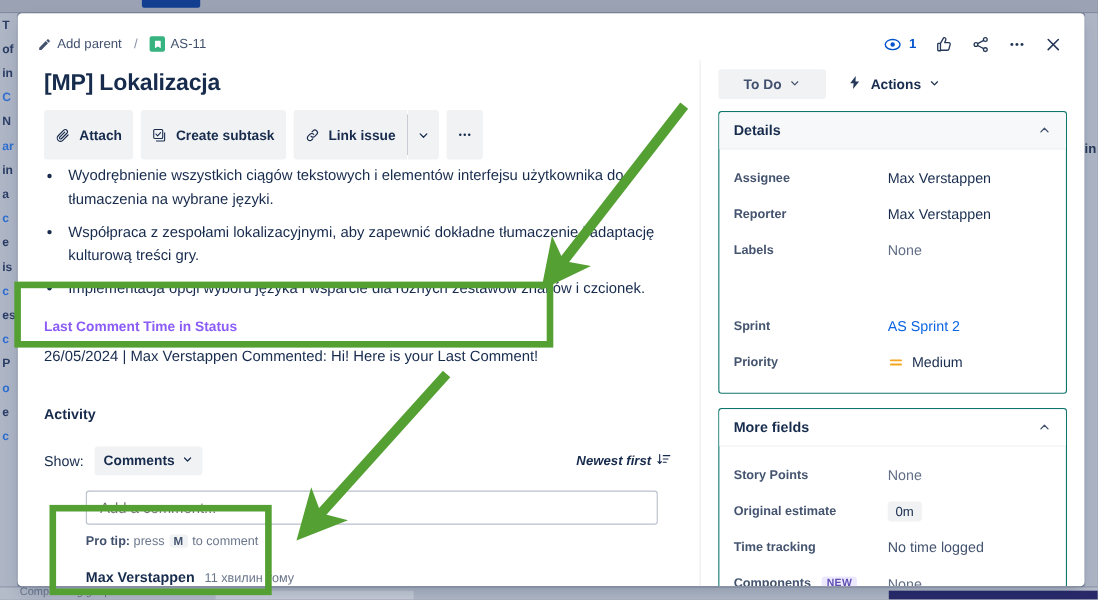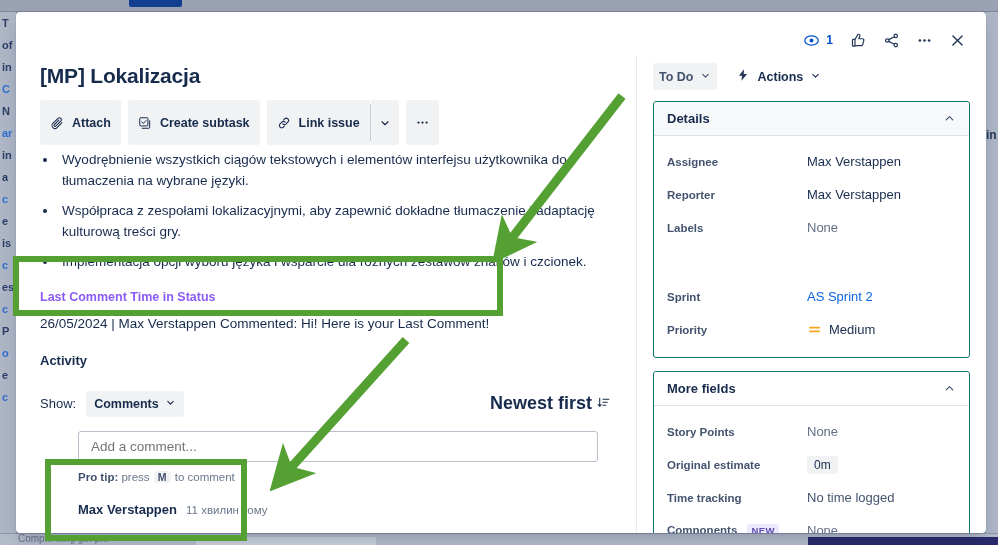--- a/index.html
+++ b/index.html
@@ -142,23 +142,24 @@
   .show-label { font-size: 13px; color: #172b4d; }
   .pill-select {
     display: inline-flex; align-items: center; gap: 6px;
     background: #f1f2f4; border: none; border-radius: 3px;
     font-size: 12.5px; font-weight: 600; color: #172b4d;
     height: 26px; padding: 0 8px; cursor: pointer;
     font-family: "Liberation Sans", sans-serif;
   }
   .sort-btn {
     margin-left: auto; display: inline-flex; align-items: center; gap: 5px;
-    font-size: 18px; font-weight: 600; color: #172b4d;
+    font-size: 12px; font-weight: 600; color: #172b4d;
     background: none; border: none; cursor: pointer; padding: 3px 4px; border-radius: 3px;
     font-family: "Liberation Sans", sans-serif;
+    font-style: italic;
   }
 
   .comment-input {
     margin: 14px 0 0 40px; width: 520px; height: 31px;
     border: 1px solid #b9bfcb; border-radius: 3px;
     background: #fff; font-size: 13.5px; color: #6b778c;
     padding: 0 12px; outline: none;
     font-family: "Liberation Sans", sans-serif;
   }
   .protip { margin: 9px 0 0 40px; font-size: 11.5px; color: #6b778c; }
@@ -173,21 +174,21 @@
   .c-head { display: flex; align-items: baseline; gap: 9px; }
   .c-author { font-size: 13px; font-weight: 700; color: #172b4d; }
   .c-time { font-size: 11.5px; color: #6b778c; }
 
   
   .side-top { display: flex; align-items: center; gap: 12px; margin: 0 0 11px 0; }
   .status-pill {
     display: inline-flex; align-items: center; gap: 7px;
     background: #f1f2f4; border: none; border-radius: 3px;
     font-size: 12.5px; font-weight: 700; color: #42526e;
-    height: 27px; padding: 0 6px; cursor: pointer;
+    height: 27px; padding: 0 23px; cursor: pointer;
     font-family: "Liberation Sans", sans-serif;
   }
   .actions-btn {
     display: inline-flex; align-items: center; gap: 7px;
     background: transparent; border: none;
     font-size: 12.5px; font-weight: 600; color: #172b4d;
     height: 27px; padding: 0 7px; cursor: pointer; border-radius: 3px;
     font-family: "Liberation Sans", sans-serif;
   }
 
@@ -250,20 +251,39 @@
   <div class="bg-right"></div>
   <div class="bg-right-word">in</div>
   <div class="bg-strip-bottom"></div>
   <div class="bg-bottom-seg"></div>
   <div class="bg-bottom-blue"></div>
   <div class="bg-bottom-text">Comp... ...ng g... p...</div>
 
   <div class="modal">
 
     <div class="topbar">
+      <div class="breadcrumb">
+        <div class="bc-item">
+          <span class="pencil-ico">
+            <svg width="13" height="13" viewBox="0 0 24 24" fill="#42526e">
+                <path d="M3 17.25V21h3.75L17.81 9.94l-3.75-3.75L3 17.25zM20.71 7.04a1 1 0 0 0 0-1.41l-2.34-2.34a1 1 0 0 0-1.41 0l-1.83 1.83 3.75 3.75 1.83-1.83z"></path>
+              </svg>
+          </span>
+          <span>Add parent</span>
+        </div>
+        <span class="bc-sep">/</span>
+        <div class="bc-item">
+          <span class="story-ico">
+            <svg width="9" height="9" viewBox="0 0 24 24" fill="#fff">
+                <path d="M6 3h12a1 1 0 0 1 1 1v17l-7-4.5L5 21V4a1 1 0 0 1 1-1z"></path>
+              </svg>
+          </span>
+          <span>AS-11</span>
+        </div>
+      </div>
 
       <div class="top-actions">
         <div class="watch-group">
           <span class="ta-btn" style="width:24px;height:24px;">
             <svg width="17" height="17" viewBox="0 0 24 24" fill="none" stroke="#0052cc" stroke-width="1.8">
                 <ellipse cx="12" cy="12" rx="9.5" ry="6.5"></ellipse>
                 <circle cx="12" cy="12" r="2.8" fill="#0052cc" stroke="none"></circle>
               </svg>
           </span>
           <span class="watch-count">1</span>
@@ -355,21 +375,21 @@
           <li>Wyodrębnienie wszystkich ciągów tekstowych i elementów interfejsu użytkownika do tłumaczenia na wybrane języki.</li>
           <li>Współpraca z zespołami lokalizacyjnymi, aby zapewnić dokładne tłumaczenie i adaptację kulturową treści gry.</li>
           <li>Implementacja opcji wyboru języka i wsparcie dla różnych zestawów znaków i czcionek.</li>
         </ul>
 
         <div class="lct-box">
           <div class="lct-title">Last Comment Time in Status</div>
           <div class="lct-text">26/05/2024 | Max Verstappen Commented: Hi! Here is your Last Comment!</div>
         </div>
 
-        <div class="sec-label" style="margin-top:22px;">Activity</div>
+        <div class="sec-label" style="margin-top:38px;">Activity</div>
         <div class="activity-head">
           <span class="show-label">Show:</span>
           <button class="pill-select">
             <span>Comments</span>
             <span>
               <svg width="11" height="11" viewBox="0 0 24 24" fill="none" stroke="#172b4d" stroke-width="2.4" stroke-linecap="round" stroke-linejoin="round">
                   <path d="M6 9.5l6 6 6-6"></path>
                 </svg>
             </span>
           </button>

